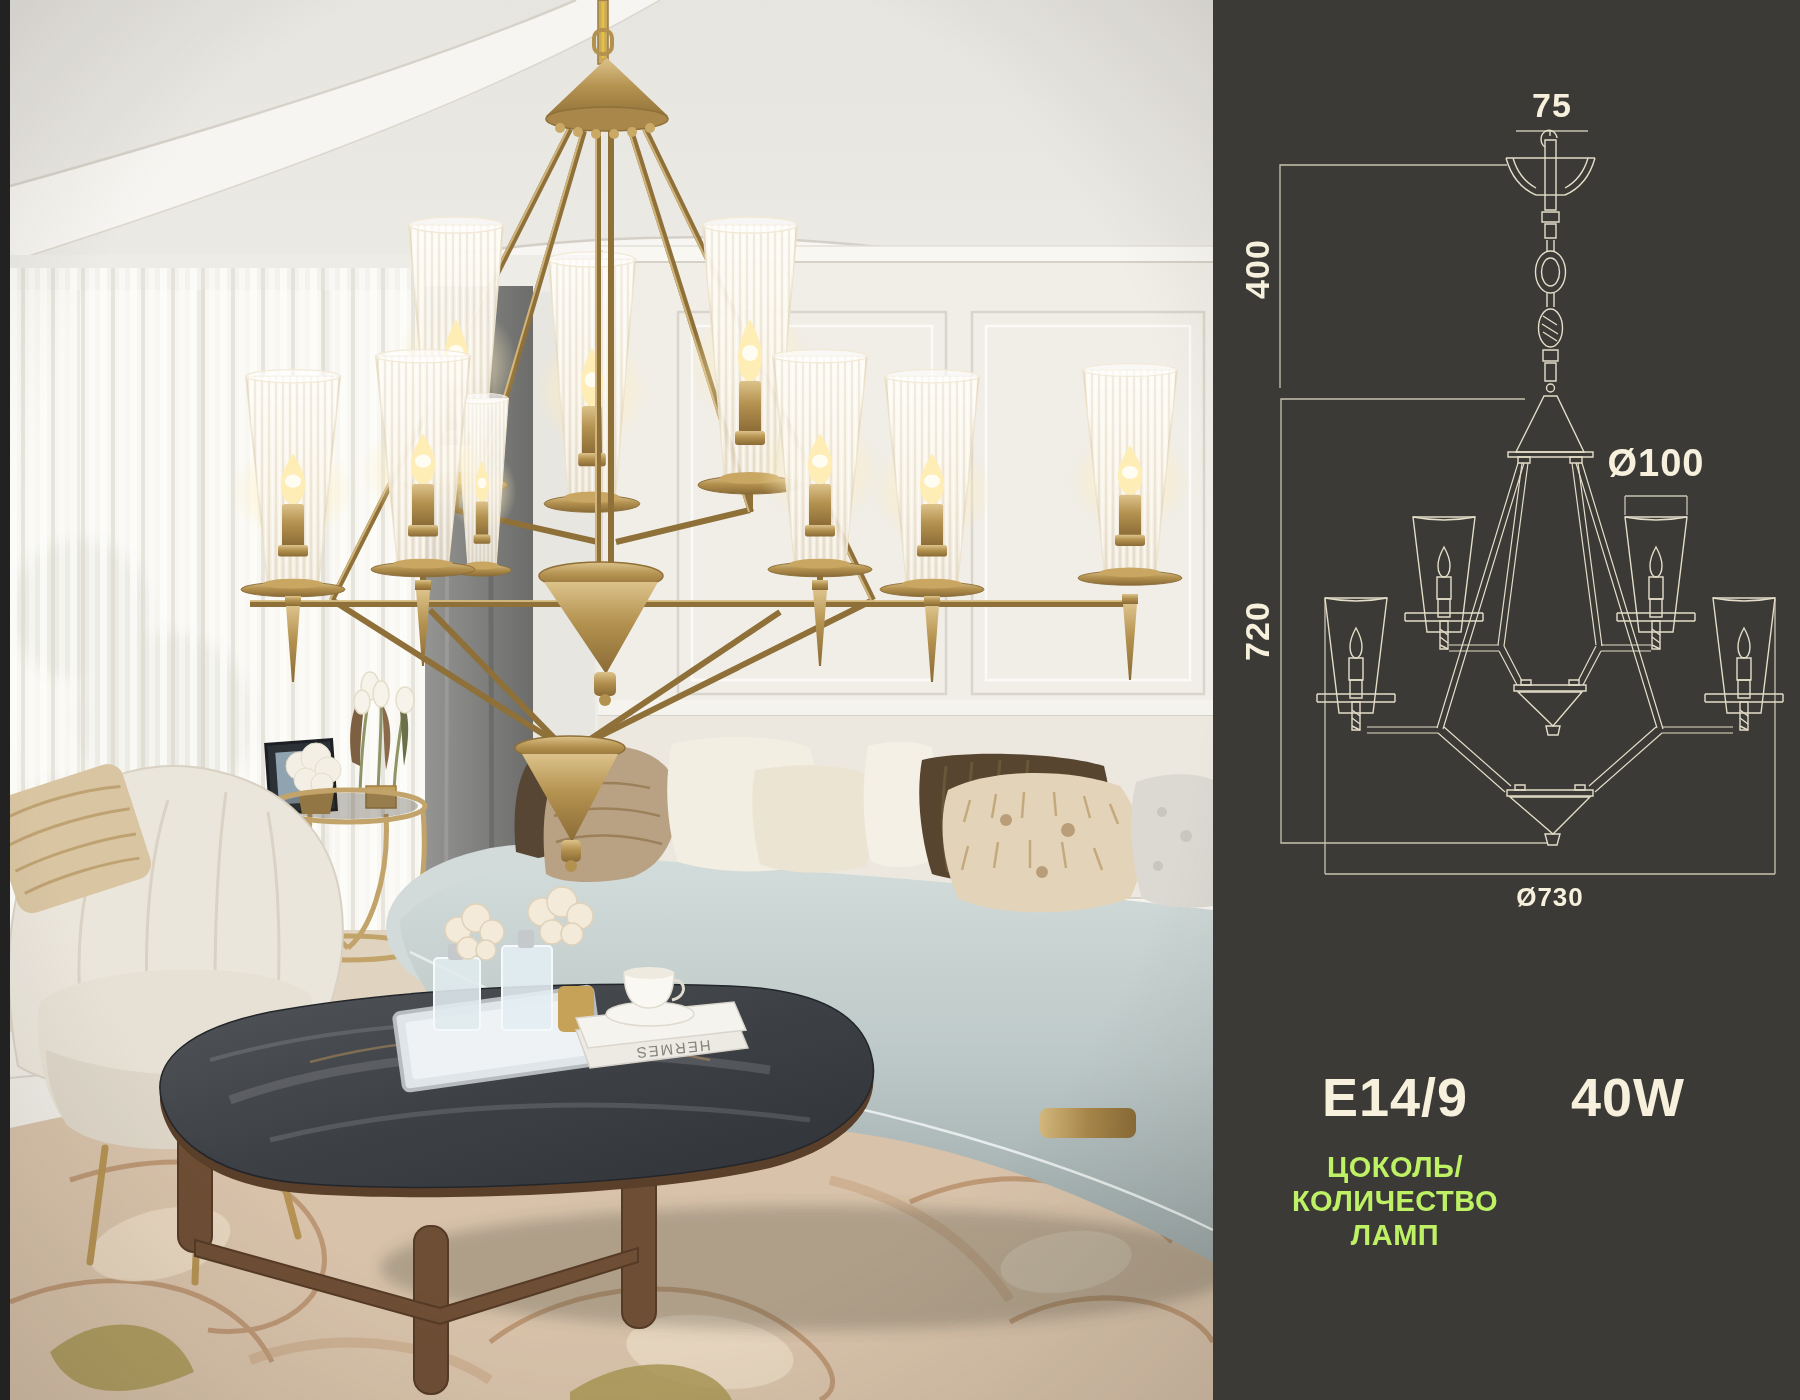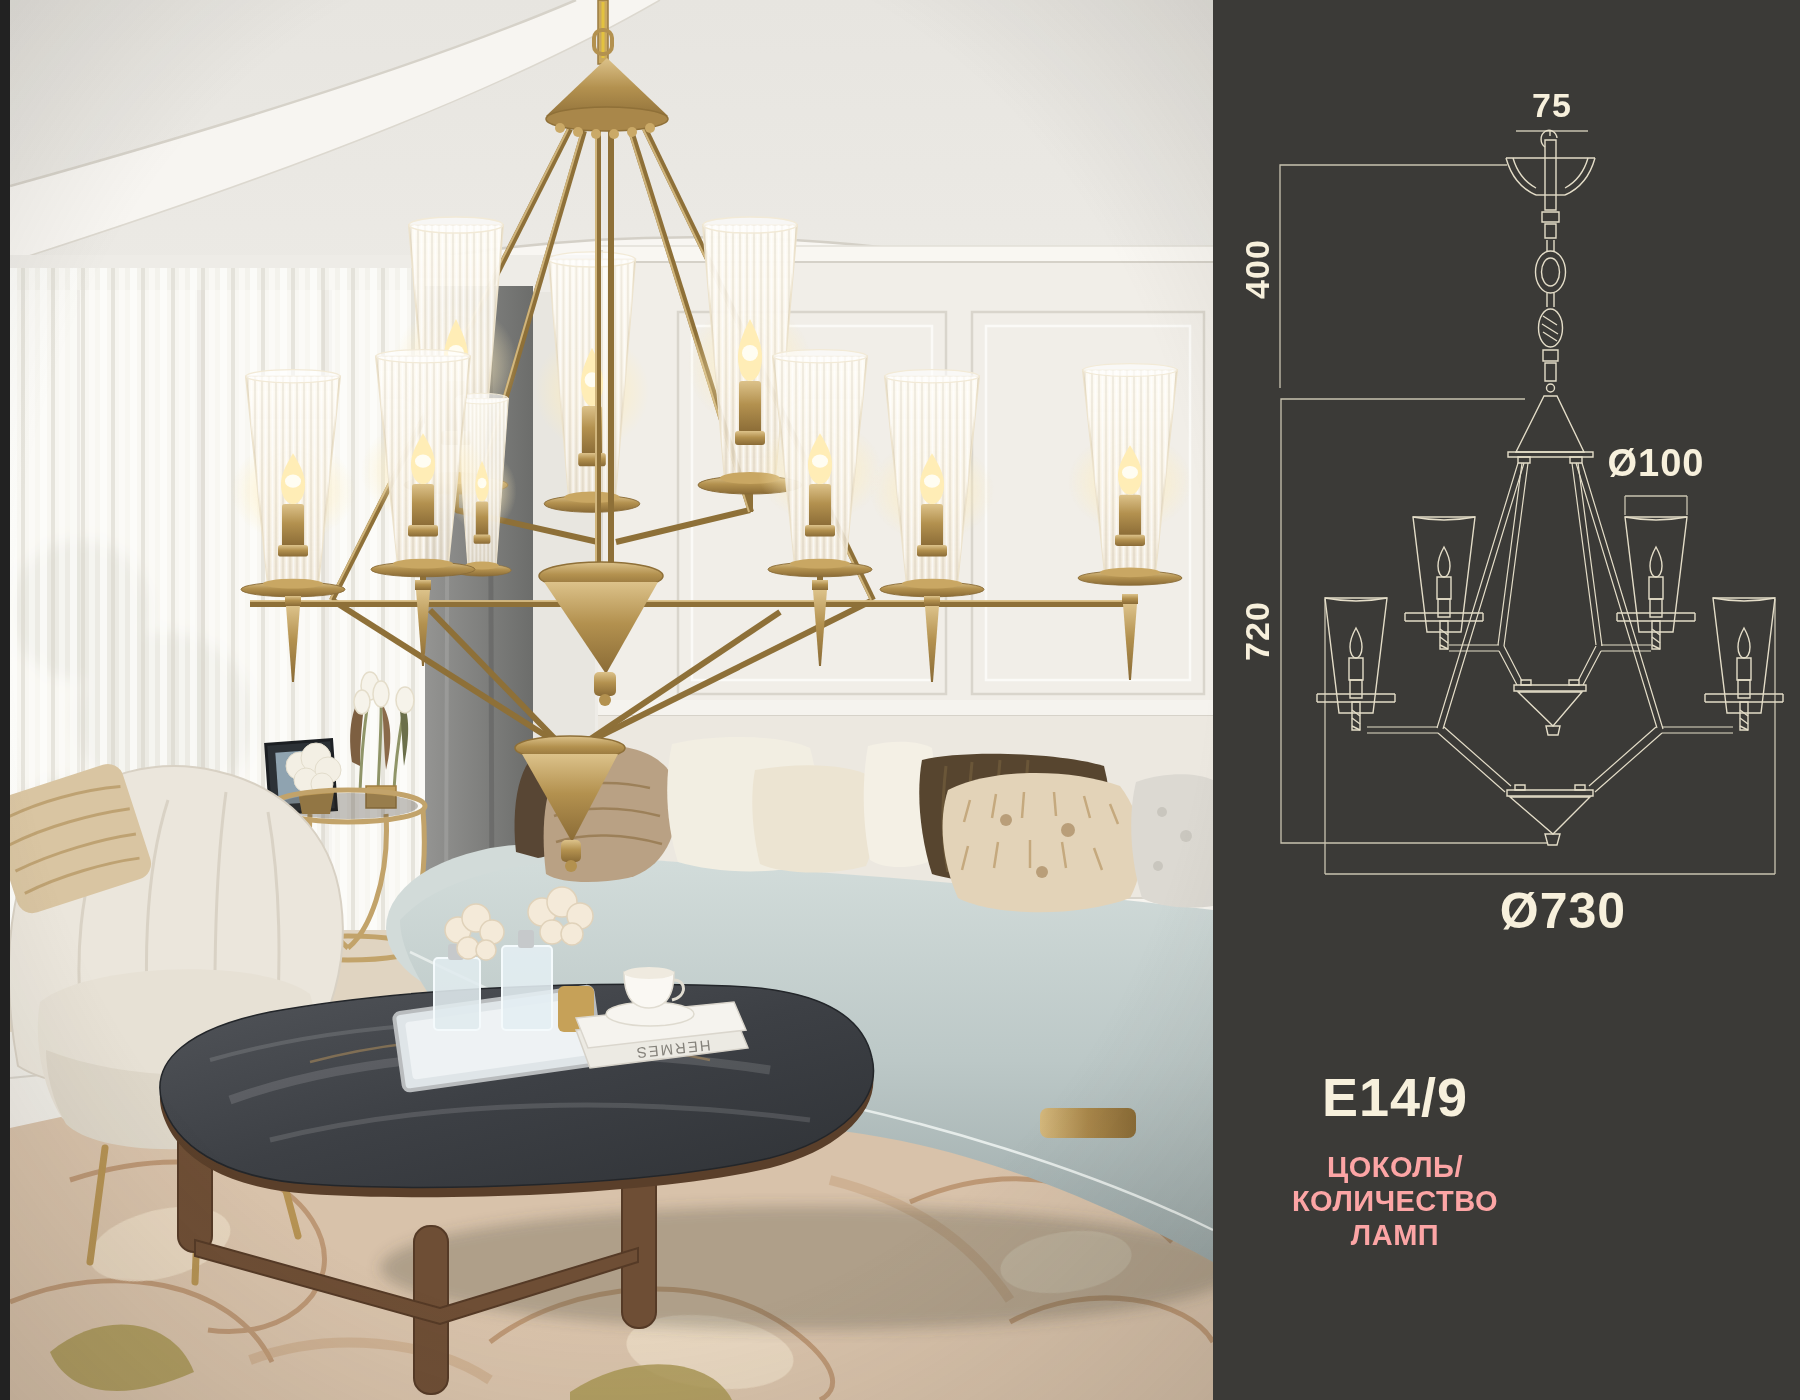--- a/index.html
+++ b/index.html
@@ -10,25 +10,25 @@
   #panel{position:relative;width:597px;height:1400px;background:#3b3a37;flex:0 0 auto;}
   #panel svg{position:absolute;left:0;top:0;}
   .dim{position:absolute;color:#f7f0dc;font-weight:bold;letter-spacing:1px;
        text-align:center;white-space:nowrap;}
   .dim75{left:299px;top:86px;width:80px;font-size:34px;}
   .dim400{left:-36px;top:253px;width:160px;height:32px;line-height:32px;font-size:34px;
           transform:rotate(-90deg);}
   .dim720{left:-36px;top:615px;width:160px;height:32px;line-height:32px;font-size:34px;
           transform:rotate(-90deg);}
   .dim100{left:373px;top:442px;width:140px;font-size:38px;}
-  .dim730{left:260px;top:882px;width:180px;font-size:50px;}
+  .dim730{left:247px;top:882px;width:180px;font-size:26px;}
   .spec-col{position:absolute;top:1050px;width:250px;text-align:center;color:#f7f0dc;}
   .spec-col .val{font-size:54px;font-weight:bold;letter-spacing:1px;margin-top:16px;}
   .spec-col .cap{margin-top:22px;font-size:29px;line-height:34px;font-weight:bold;
-                 color:#fca5a5;letter-spacing:.5px;}
+                 color:#bef264;letter-spacing:.5px;}
   .spec-1{left:57px;}
   .spec-2{left:290px;}
 </style>
 </head>
 <body>
 
 <div id="stage">
 
   <div id="photo">
     <svg width="1203" height="1400" viewBox="0 0 1203 1400">
@@ -532,15 +532,16 @@
 
     <div class="spec-col spec-1">
       <div class="val">E14/9</div>
       <div class="cap">
         <div>ЦОКОЛЬ/</div>
         <div>КОЛИЧЕСТВО</div>
         <div>ЛАМП</div>
       </div>
     </div>
     <div class="spec-col spec-2">
+      <div class="val">40W</div>
     </div>
   </div>
 </div>
 
 </body></html>

